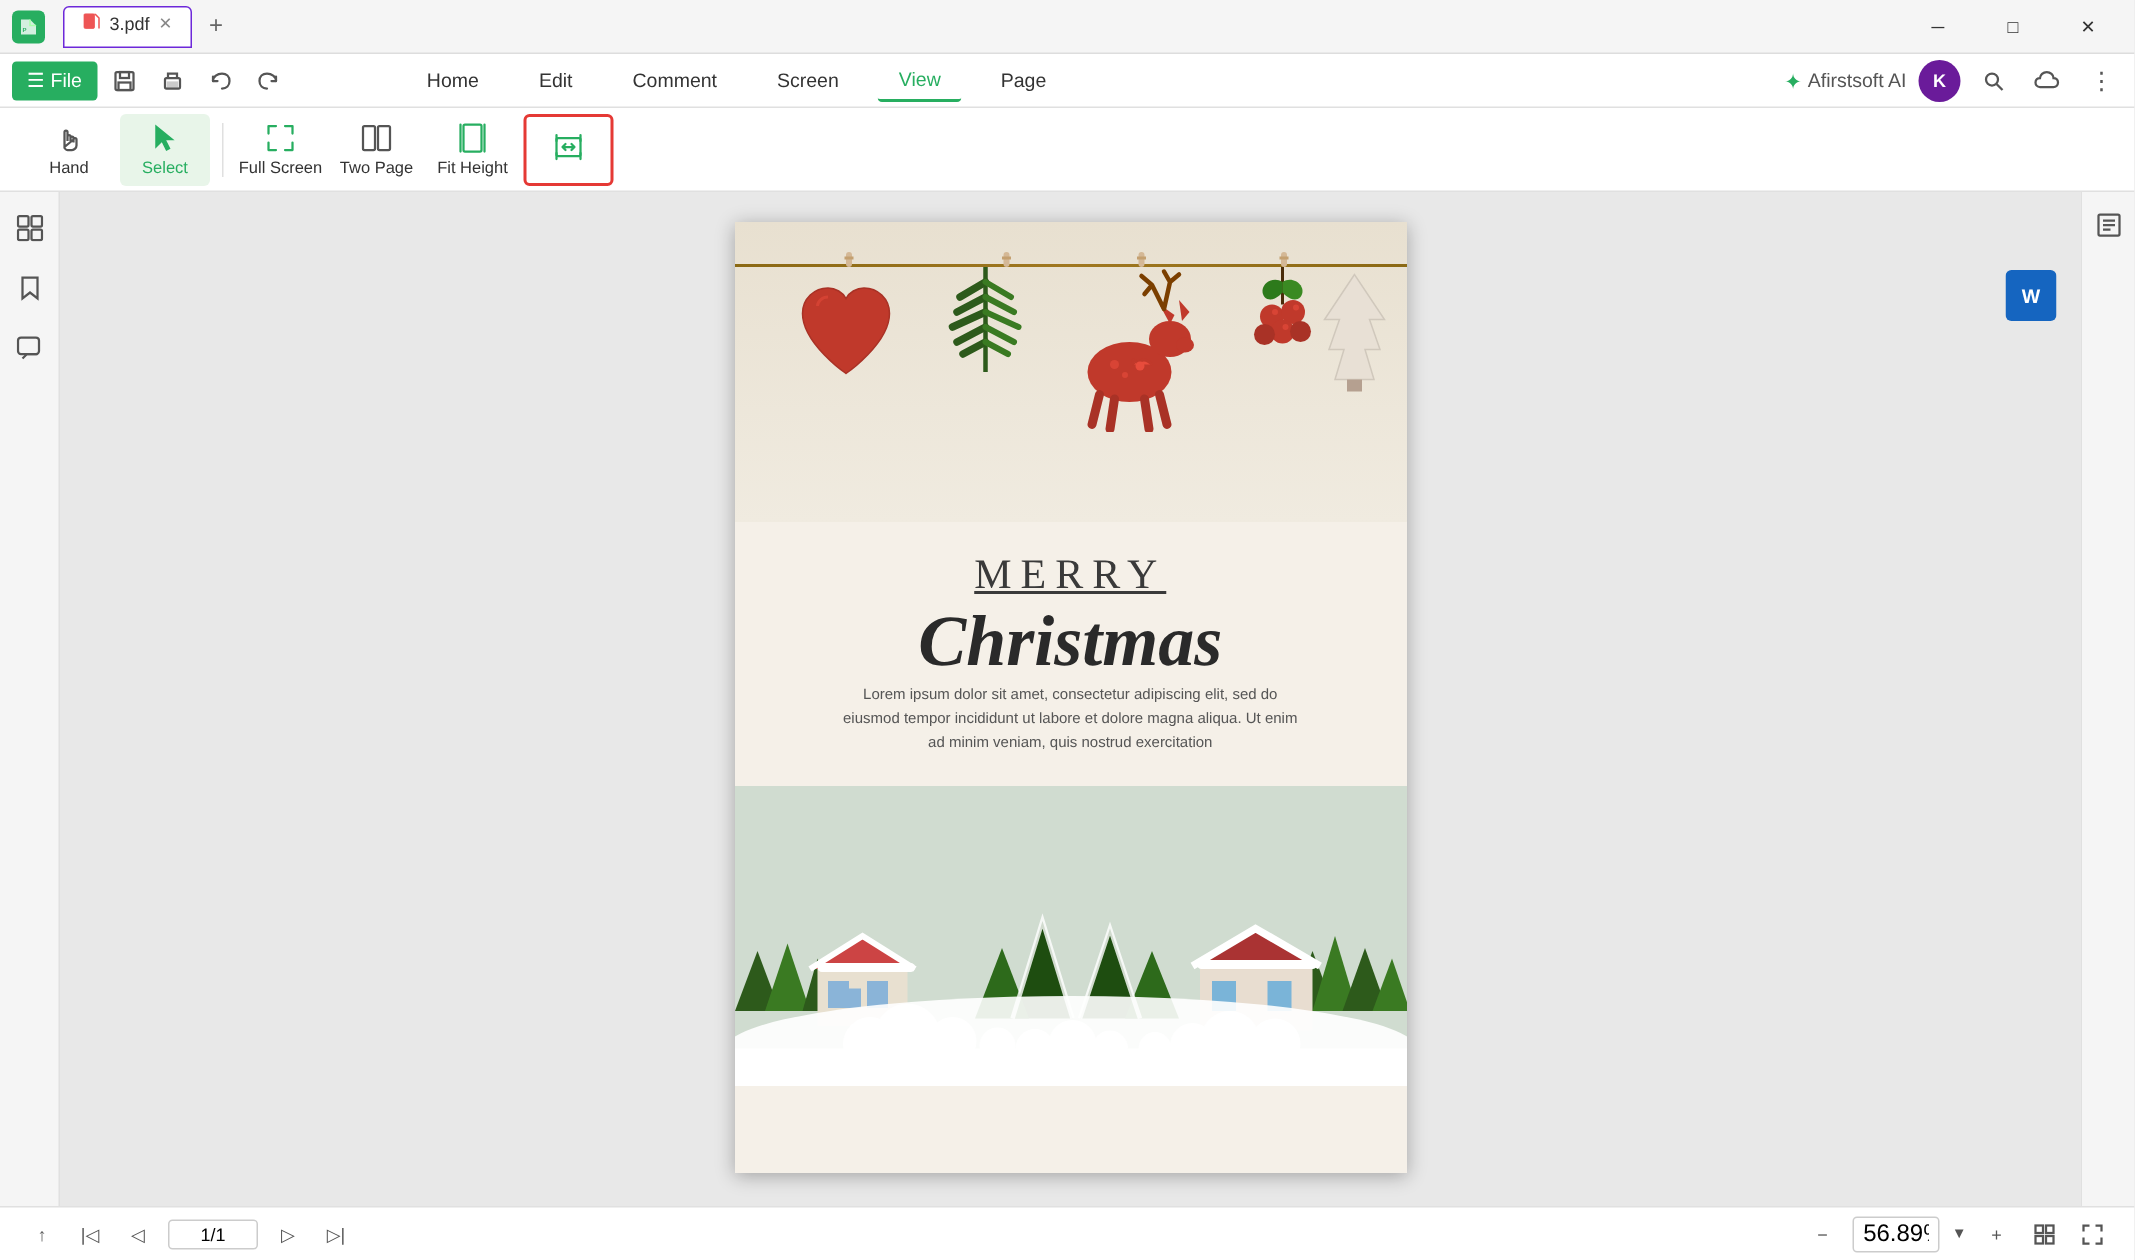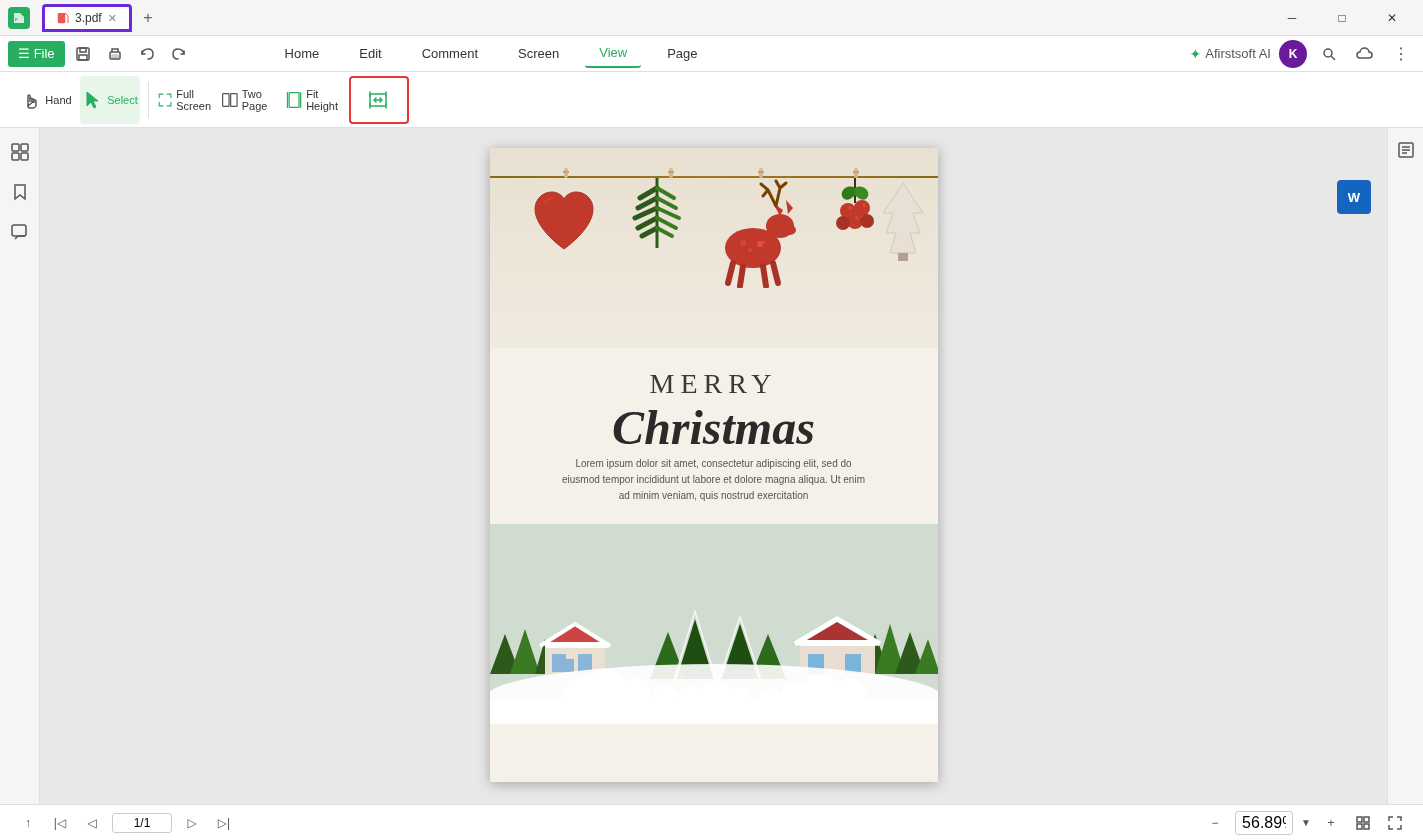--- a/index.html
+++ b/index.html
@@ -10,22 +10,22 @@
       display: flex; align-items: center;
       background: #f5f5f5; height: 36px;
       border-bottom: 1px solid #ddd;
       padding: 0 8px;
     }
     .titlebar-left { display: flex; align-items: center; gap: 8px; }
     .app-icon { width: 22px; height: 22px; background: #27ae60; border-radius: 4px; display: flex; align-items: center; justify-content: center; }
     .app-icon svg { width: 14px; height: 14px; }
     .tab-bar { display: flex; align-items: center; gap: 2px; margin-left: 4px; }
     .tab {
-      display: flex; align-items: flex-end; gap: 6px;
-      background: #fff; border: 3px solid #6d28d9; border-radius: 4px 4px 0 0;
+      display: flex; align-items: flex-start; gap: 6px;
+      background: #fff; border: 1px solid #6d28d9; border-radius: 4px 4px 0 0;
       padding: 4px 12px; font-size: 12px; color: #333; cursor: pointer;
       height: 28px;
     }
     .tab .close-btn { font-size: 11px; color: #888; cursor: pointer; }
     .tab-add { width: 28px; height: 28px; display: flex; align-items: center; justify-content: center; font-size: 16px; color: #666; cursor: pointer; }
     .titlebar-right { margin-left: auto; display: flex; align-items: center; gap: 4px; }
     .win-btn { width: 46px; height: 36px; display: flex; align-items: center; justify-content: center; font-size: 12px; color: #333; cursor: pointer; }
 
     
     .menubar {
@@ -64,21 +64,21 @@
     .dots-btn { width: 28px; height: 28px; display: flex; align-items: center; justify-content: center; cursor: pointer; color: #555; font-size: 16px; }
 
     
     .toolbar {
       display: flex; align-items: center;
       background: #fff; height: 56px;
       border-bottom: 1px solid #e0e0e0;
       padding: 0 16px; gap: 4px;
     }
     .tool-btn {
-      display: flex; flex-direction: row; align-items: center; justify-content: center;
+      display: flex; flex-direction: column; align-items: center; justify-content: center;
       gap: 3px; width: 60px; height: 48px; cursor: pointer; border-radius: 4px;
       font-size: 11px; color: #333;
     }
     .tool-btn svg { width: 22px; height: 22px; }
     .tool-btn.selected-active { background: #e8f5e9; }
     .tool-separator { width: 1px; height: 36px; background: #e0e0e0; margin: 0 4px; }
     .tool-btn.red-border { border: 2px solid #e53935; border-radius: 4px; }
 
     
     .main-area { display: flex; height: calc(840px - 36px - 36px - 56px - 36px); }
@@ -115,21 +115,21 @@
     }
 
     
     .xmas-content {
       padding: 20px 30px;
       text-align: center;
       background: #f5f0e8;
     }
     .merry-text {
       font-family: Georgia, serif; font-size: 28px; font-weight: 300;
-      letter-spacing: 6px; color: #3a3a3a; margin-bottom: 4px;
+      letter-spacing: 6px; color: #3a3a3a; margin-bottom: 4px; text-decoration: underline;
     }
     .christmas-text {
       font-family: Georgia, serif; font-size: 48px; font-style: italic; font-weight: bold;
       color: #2a2a2a; margin-bottom: 4px; line-height: 1;
     }
     .lorem-text {
       font-size: 10px; color: #555; line-height: 1.6; text-align: center;
     }
 
     

